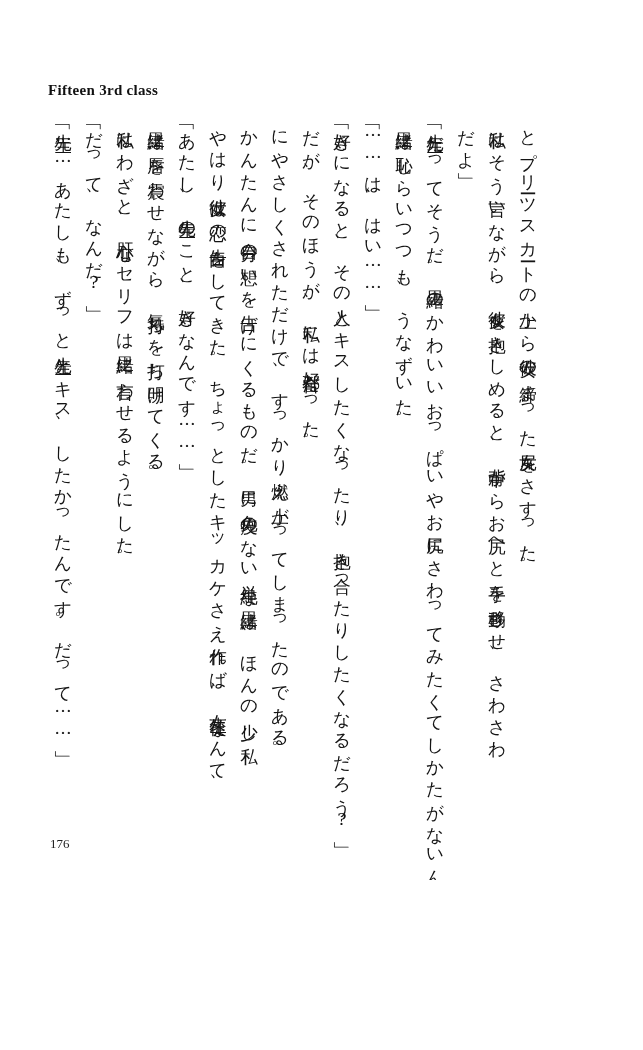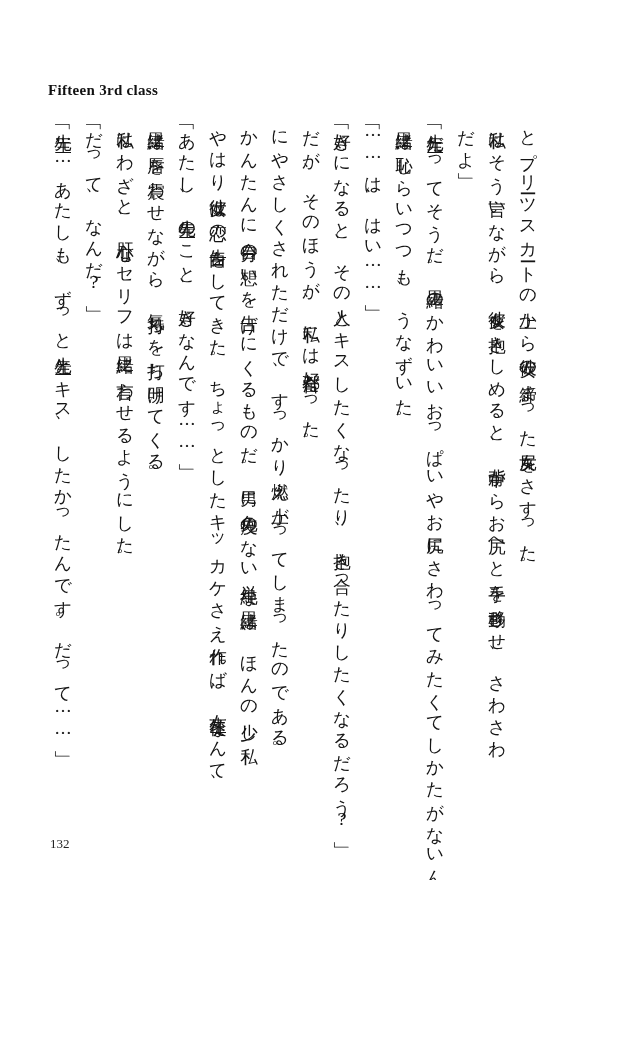--- a/index.html
+++ b/index.html
@@ -91,15 +91,15 @@
       <div class="vcol">「好きになると、その人とキスしたくなったり、抱き合ったりしたくなるだろう?」</div>
       <div class="vcol">「……は、はい……」</div>
       <div class="vcol">里緒は恥じらいつつも、うなずいた。</div>
       <div class="vcol">「先生だってそうだ。里緒のかわいいおっぱいやお尻にさわってみたくてしかたがないん</div>
       <div class="vcol">だよ」</div>
       <div class="vcol">私はそう言いながら、彼女を抱きしめると、背中からお尻へと手を移動させ、さわさわ</div>
       <div class="vcol">とプリーツスカートの上から彼女の締まった女尻をさすった。</div>
     </div>
   </div>
 
-  <div class="page-number">132</div>
+  <div class="page-number">176</div>
 
 </div>
 
 </body></html>

